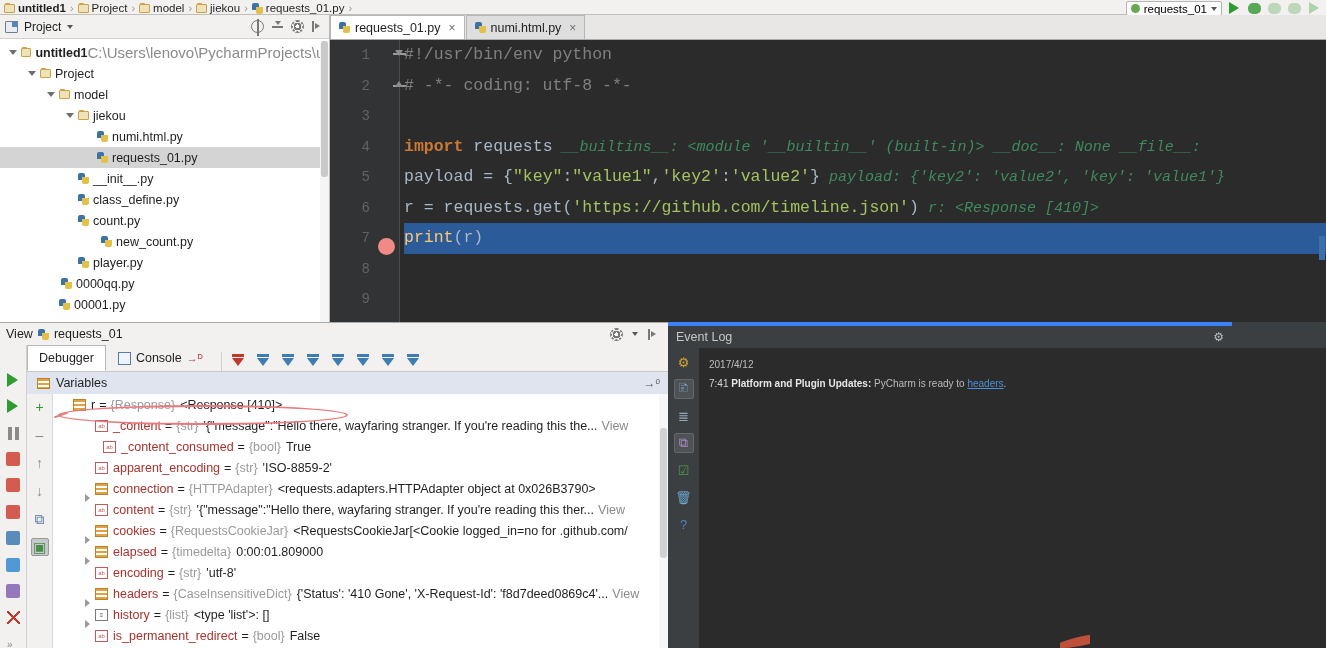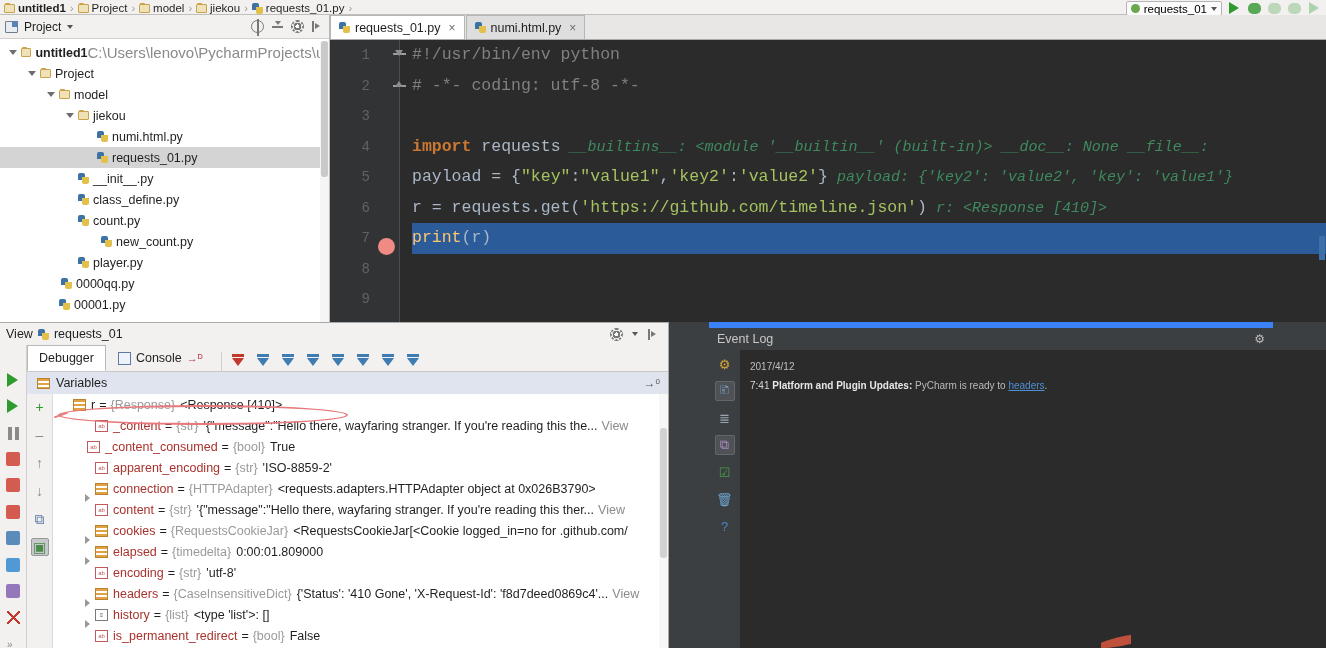--- a/index.html
+++ b/index.html
@@ -89,21 +89,21 @@
   .code-area { position: relative; height: 282px; background: #2b2b2b; overflow: hidden; font-family: "Liberation Mono", monospace; }
   .gutter { position: absolute; left: 0; top: 0; width: 70px; height: 100%; background: #313335; }
   .ln { position: absolute; width: 40px; text-align: right; font-size: 14px; color: #606366; left: 0; font-family: "Liberation Mono", monospace;}
   .fold-line { position: absolute; left: 69px; top: 0; width: 1px; height: 100%; background: #4a4c4e; }
   .fold-ico { position: absolute; left: 63px; width: 13px; height: 13px; }
   .fold-ico .bar { position:absolute; left:0; top:5px; width:13px; height:1.5px; background:#9b9b9b; }
   .fold-ico .tri { position:absolute; left:2px; top:2px; width:0;height:0;
      border-left:4.5px solid transparent;border-right:4.5px solid transparent;border-top:6px solid transparent; border-top-color:#8d8d8d; }
   .fold-ico.up .tri { border-top:none; border-bottom:6px solid #8d8d8d; top:1px; }
   .bp { position: absolute; left: 48px; width: 17px; height: 17px; border-radius: 50%; background: #f08a84; }
-  .code-lines { position: absolute; left: 82px; top: 0; right: 0; }
+  .code-lines { position: absolute; left: 74px; top: 0; right: 0; }
   .cl { height: 30.5px; line-height: 30.5px; white-space: nowrap; font-size: 16.5px; color: #a9b7c6; font-family: "Liberation Mono", monospace;}
   .cl.hl { background: #2b5b99; position: relative; }
   .cl.hl::before { content:""; position:absolute; left:-78px; top:0; width:78px; height:100%; background:#2b5b99; z-index:-1;}
   .kw { color: #cc7832; font-weight: bold; }
   .fn { color: #ffc66d; }
   .str { color: #a5c261; }
   .cmt { color: #808080; }
   .inline-dbg { color: #3e8a5e; font-style: italic; font-size: 15px; }
   .scroll-mark { position: absolute; right: 1px; width: 6px; height: 24px; background: #3d6fa8; }
   .ed-scrollbar { position: absolute; right: 0; top: 0; width: 8px; height: 100%; }
@@ -150,21 +150,21 @@
   .vrow.first .vname { color: #1f1f1f; }
   .vars-scroll { position:absolute; right:0; top:0; width:9px; height:100%; background:#f7f7f7;}
   .vars-thumb { position:absolute; left:1px; top:34px; width:7px; height:130px; background:#d2d2d2; border-radius:3px;}
   .red-ellipse {
     position: absolute; left: 58px; top: 405px; width: 290px; height: 20px;
     border: 2px solid #e8797c; border-radius: 50%; pointer-events:none;
   }
   .red-ellipse::before{ content:""; position:absolute; left:-6px; top:7px; width:14px; height:2px; background:#e8797c; transform: rotate(-20deg);}
 
   
-  .eventlog { position: absolute; left: 668px; top: 322px; width: 564px; height: 326px; background: #3c3f41; border-top:6px solid #3b82f6;margin-left:41px;}
+  .eventlog { position: absolute; left: 668px; top: 322px; width: 564px; height: 326px; background: #3c3f41; border-top:4px solid #3b82f6;}
   .el-title { height: 22px; display: flex; align-items: center; padding-left: 8px; font-size: 12.5px; color: #c7c7c7; background:#3c3f41;}
   .el-gear { margin-left: auto; padding-right: 8px; color:#bdbdbd; font-size: 12px;}
   .el-body { position: absolute; left: 0; top: 22px; width: 658px; height: 304px; display: flex; }
   .el-rail { width: 31px; background: #3c3f41; display: flex; flex-direction: column; align-items: center; padding-top: 4px; gap: 7px;}
   .el-rail-ico { width: 20px; height: 20px; position: relative; border-radius: 2px;}
   .el-rail-ico.sel { background: #4e5254; border: 1px solid #646769; }
   .el-content { flex: 1; background: #2b2b2b; padding: 8px 0 0 10px; color: #bbbbbb; font-size: 10px; line-height: 17px;}
   .el-date { color: #bfbfbf; }
   .el-line { margin-top: 2px; }
   .el-time { color: #d6d6d6; }
@@ -489,21 +489,21 @@
               </div>
               <div class="vrow" style="padding-left: 28px;">
                 <span class="vtwist"></span>
                 <span class="vico str-i">ab</span>
                 <span class="vname">_content</span>
                 <span class="veq">=</span>
                 <span class="vtype">{str}</span>
                 <span class="vval">'{"message":"Hello there, wayfaring stranger. If you're reading this the...</span>
                 <span class="vview">View</span>
               </div>
-              <div class="vrow" style="padding-left: 20px;">
+              <div class="vrow" style="padding-left: 36px;">
                 <span class="vtwist"></span>
                 <span class="vico str-i">ab</span>
                 <span class="vname">_content_consumed</span>
                 <span class="veq">=</span>
                 <span class="vtype">{bool}</span>
                 <span class="vval">True</span>
               </div>
               <div class="vrow" style="padding-left: 28px;">
                 <span class="vtwist"></span>
                 <span class="vico str-i">ab</span>

